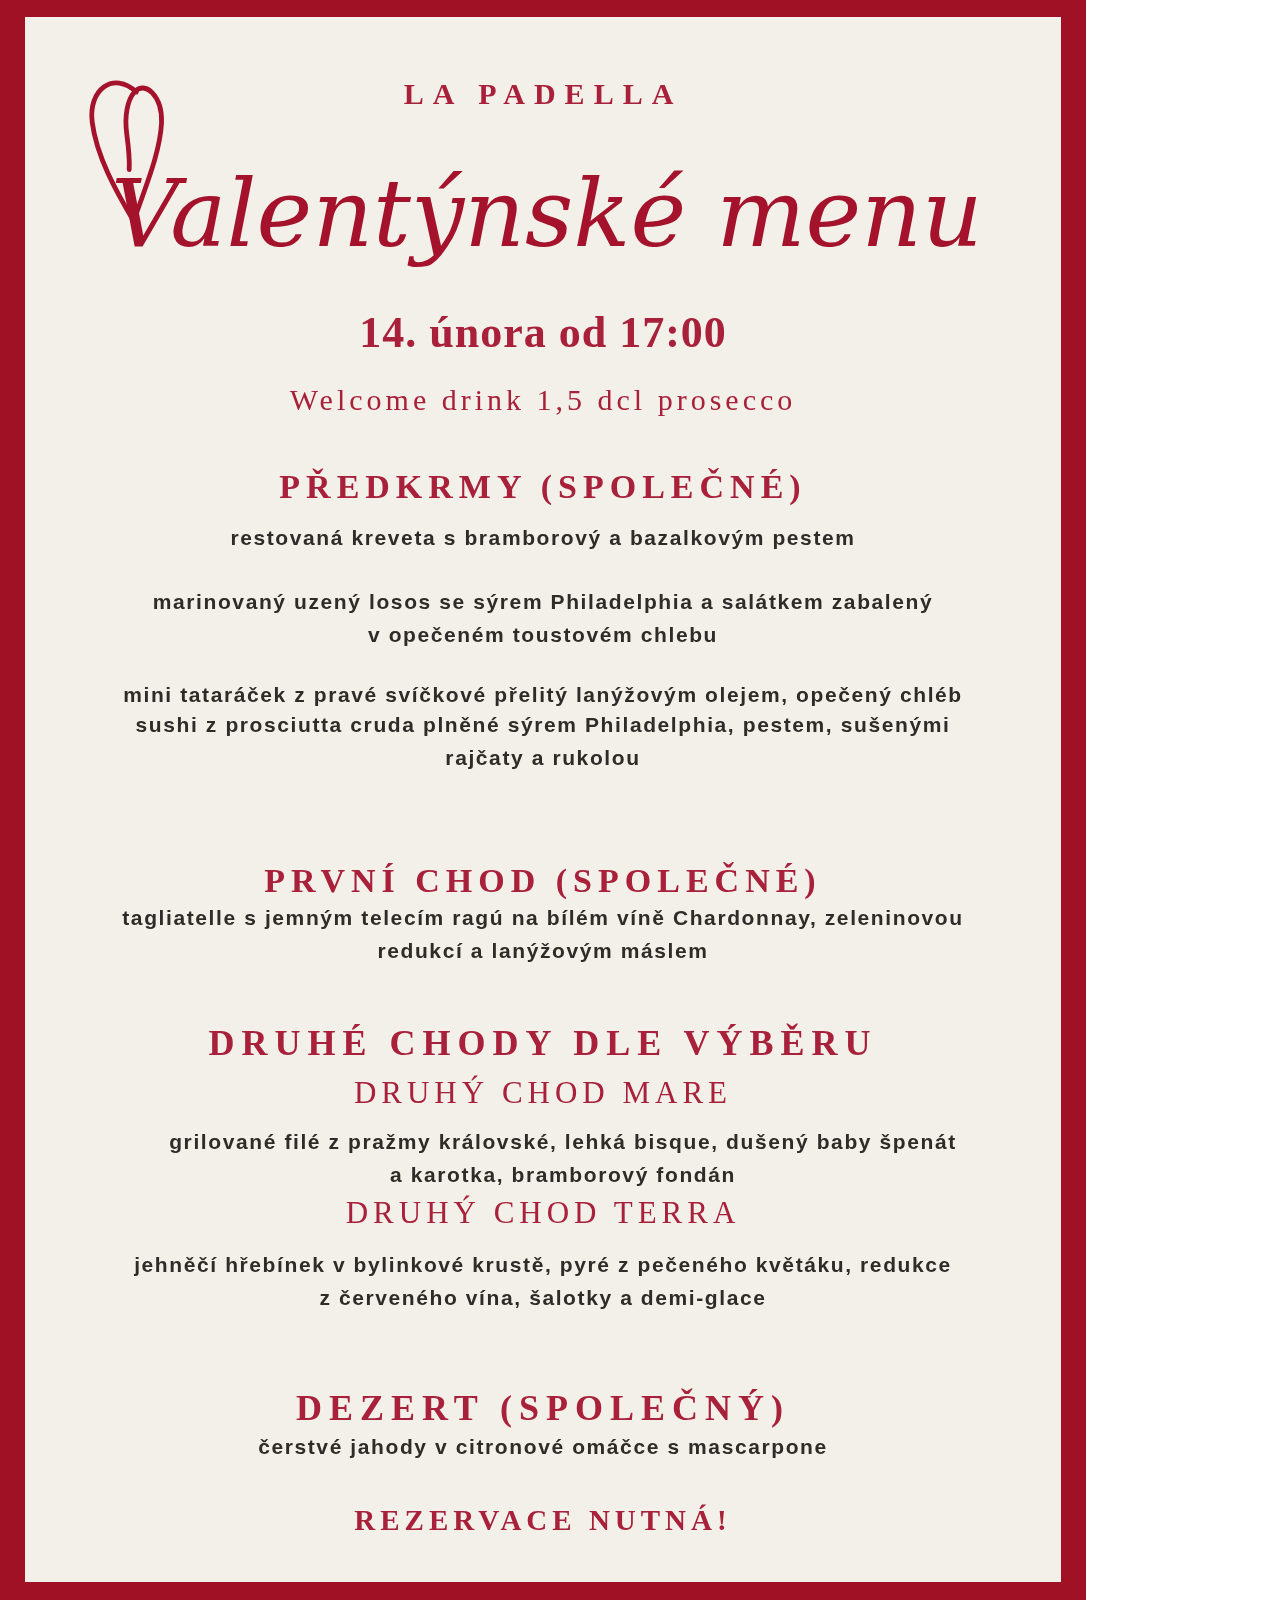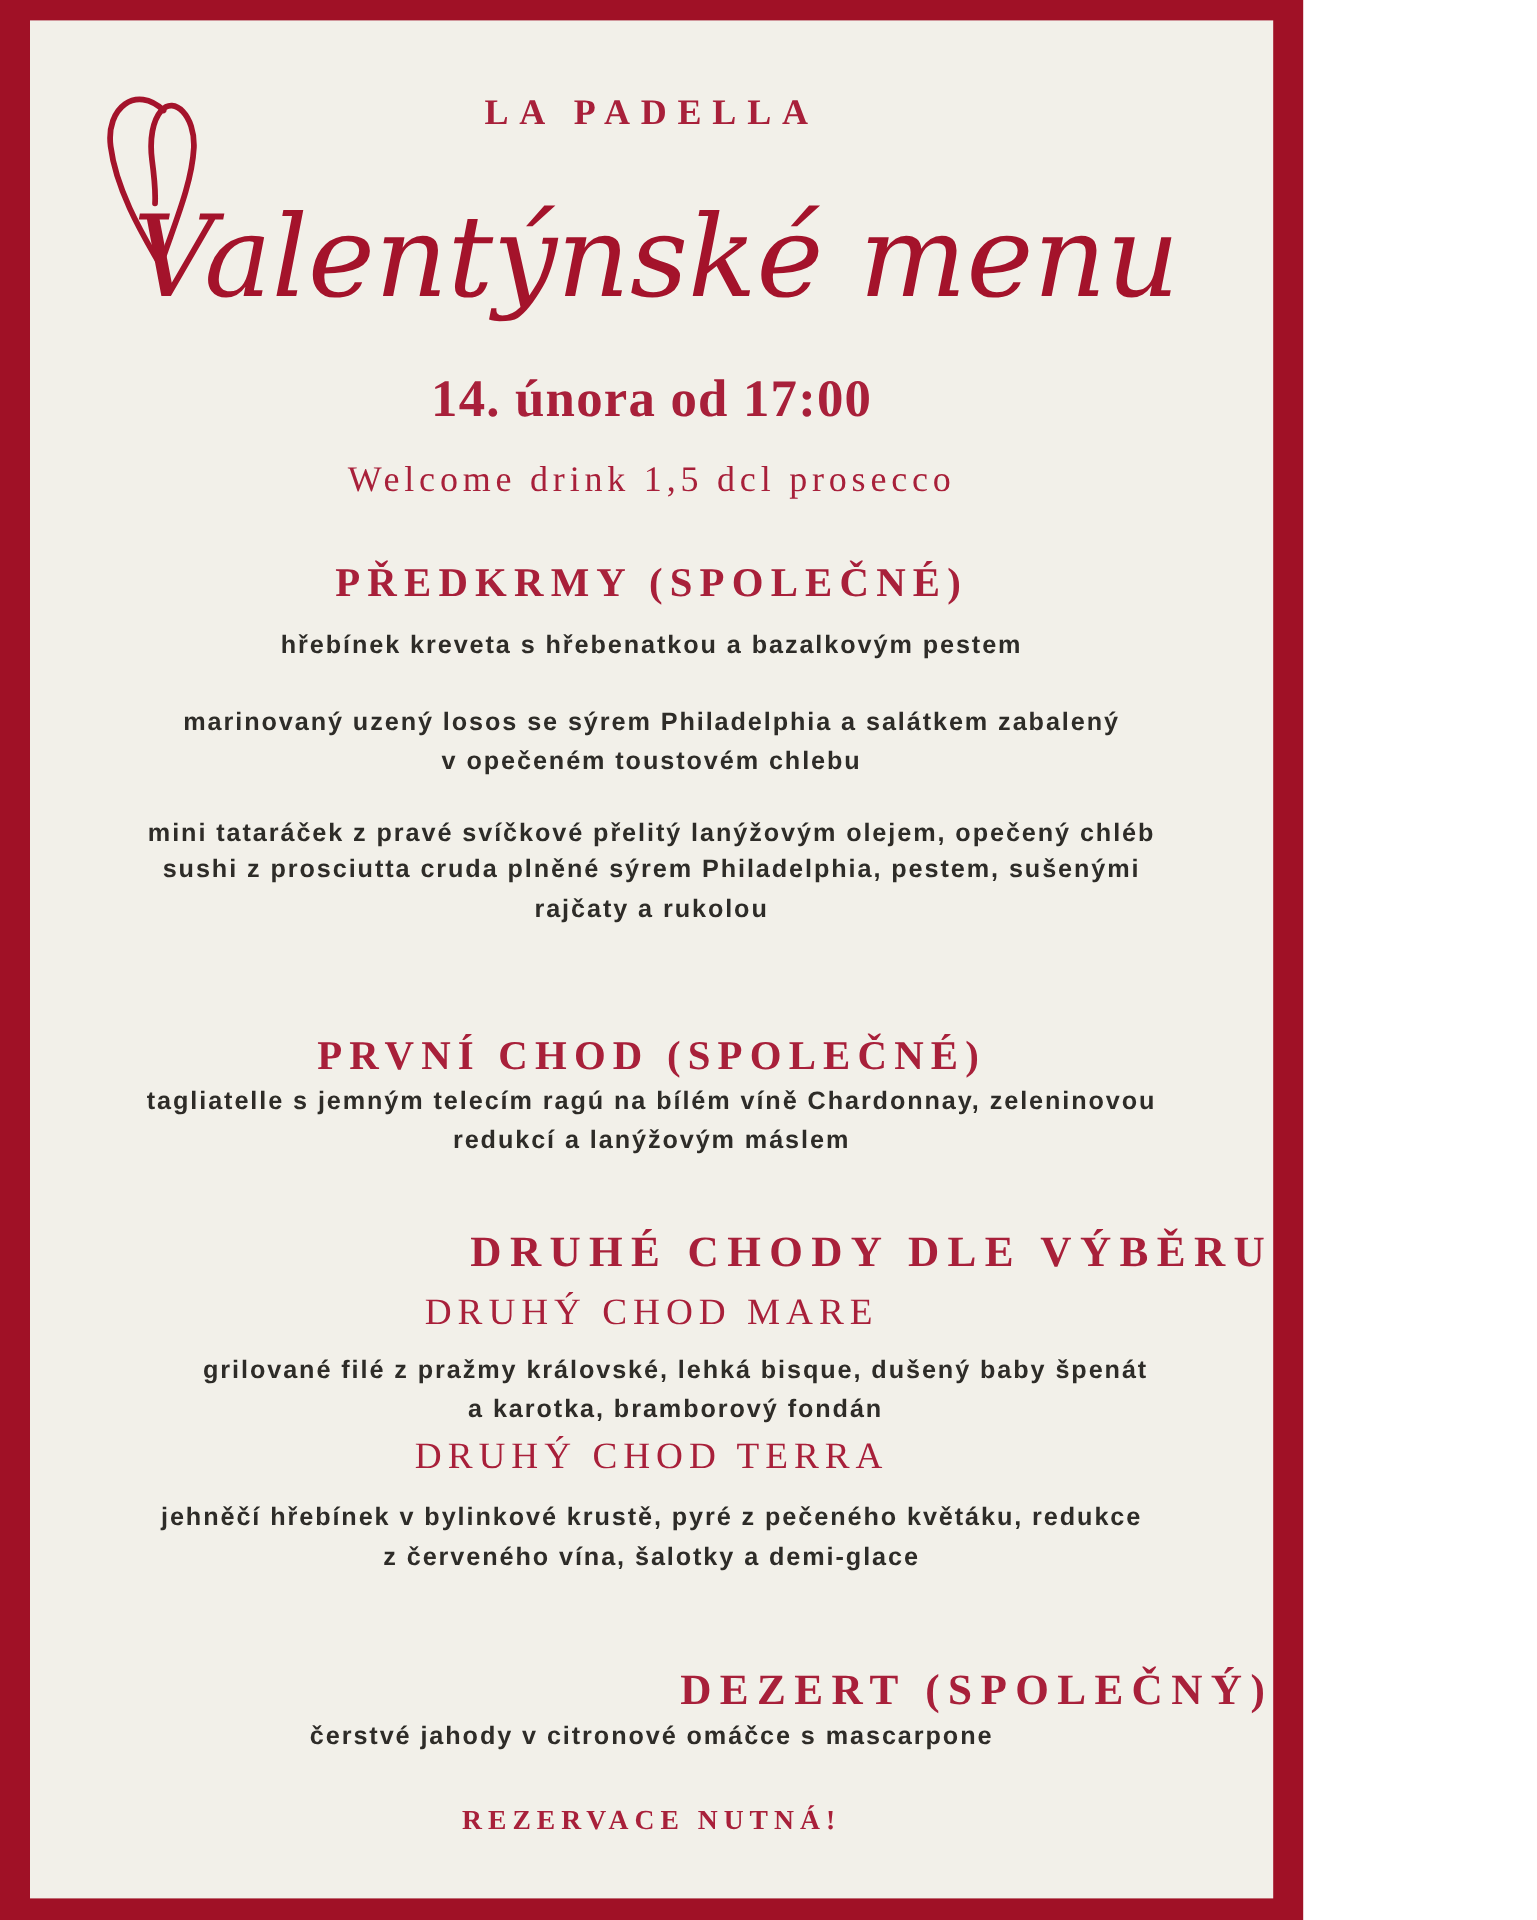--- a/index.html
+++ b/index.html
@@ -51,40 +51,40 @@
     letter-spacing:4px;
     color:var(--heading);
   }
   .heading-red{
     font-weight:bold;
     font-size:34px;
     letter-spacing:6px;
     color:var(--heading);
     line-height:1.05;
   }
-  .heading-red.lg{font-size:36px;letter-spacing:7px;text-align:right;}
+  .heading-red.lg{font-size:36px;letter-spacing:7px;}
   .subheading-red{
     font-weight:normal;
     font-size:31px;
     letter-spacing:5px;
     color:var(--heading);
     line-height:1.05;
   }
   .body-line{
     font-family:"Liberation Sans", sans-serif;
     font-weight:bold;
     font-size:21px;
     letter-spacing:1.6px;
     line-height:33px;
     color:var(--body-text);
     white-space:pre-line;
   }
   .reservation{
     font-weight:bold;
-    font-size:23px;
+    font-size:29px;
     letter-spacing:5px;
     color:var(--heading);
   }
   .heart{
     position:absolute;
     color:var(--accent);
   }
 </style>
 </head>
 <body>
@@ -108,21 +108,21 @@
       <svg width="100%" height="210" viewBox="0 0 1231 210">
         <text class="script-text" x="620" y="140" text-anchor="middle" font-size="112">Valentýnské menu</text>
       </svg>
     </div>
 
     <div class="block date-line" style="top:290px;">14. února od 17:00</div>
 
     <div class="block welcome-line" style="top:366px;">Welcome drink 1,5 dcl prosecco</div>
 
     <div class="block heading-red" style="top:452px;">PŘEDKRMY (SPOLEČNÉ)</div>
-    <div class="block body-line" style="top:504px;">hřebínek kreveta s hřebenatkou a bazalkovým pestem</div>
+    <div class="block body-line" style="top:504px;">restovaná kreveta s bramborový a bazalkovým pestem</div>
     <div class="block body-line" style="top:568px;">marinovaný uzený losos se sýrem Philadelphia a salátkem zabalený
 v opečeném toustovém chlebu</div>
     <div class="block body-line" style="top:661px;">mini tataráček z pravé svíčkové přelitý lanýžovým olejem, opečený chléb</div>
     <div class="block body-line" style="top:691px;">sushi z prosciutta cruda plněné sýrem Philadelphia, pestem, sušenými
 rajčaty a rukolou</div>
 
     <div class="block heading-red" style="top:846px;">PRVNÍ CHOD (SPOLEČNÉ)</div>
     <div class="block body-line" style="top:884px;">tagliatelle s jemným telecím ragú na bílém víně Chardonnay, zeleninovou
 redukcí a lanýžovým máslem</div>
 

